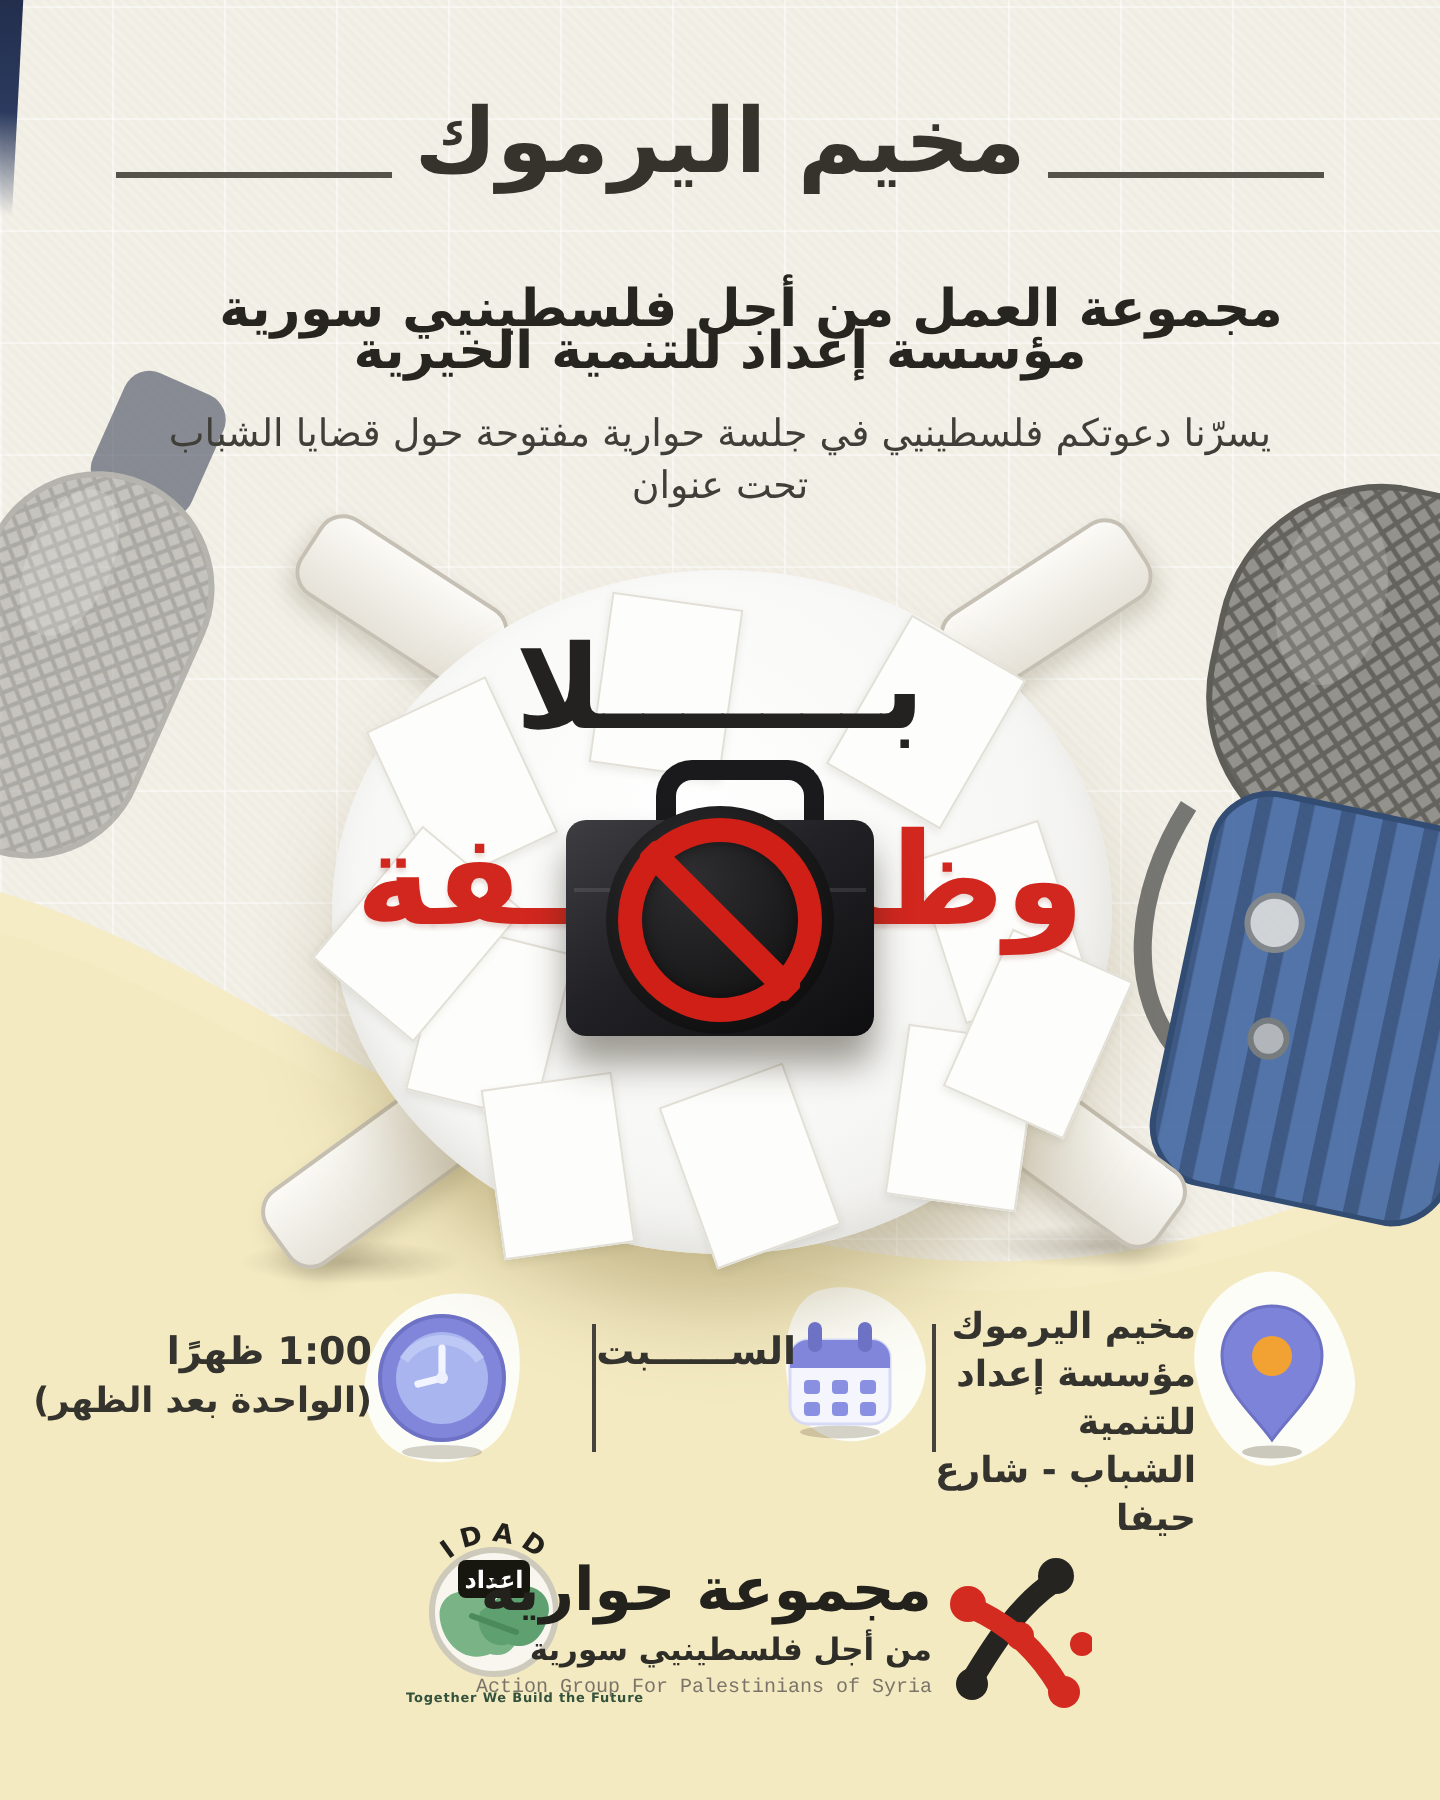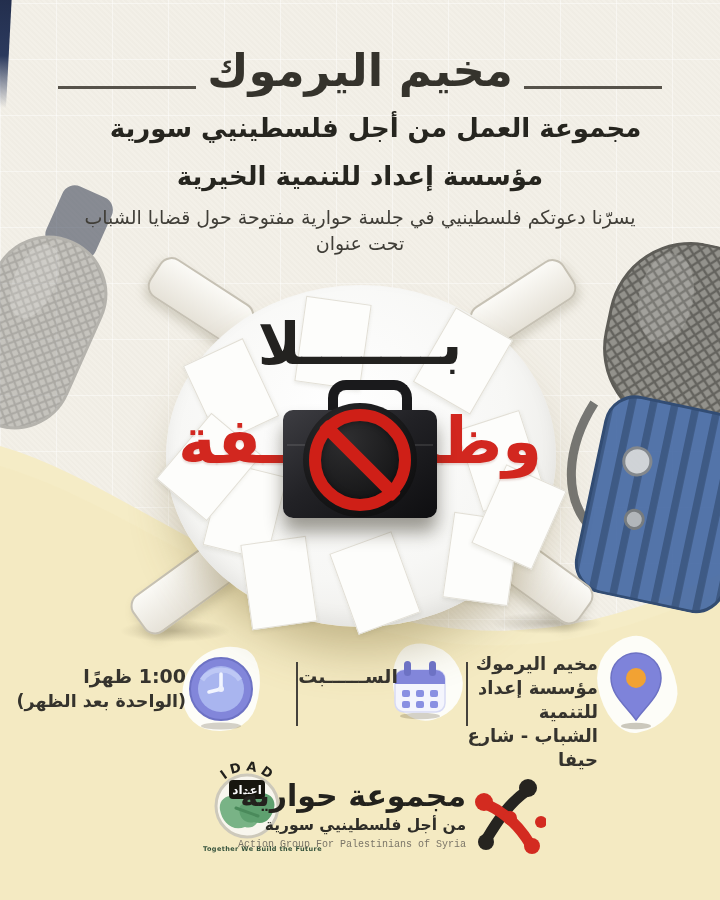--- a/index.html
+++ b/index.html
@@ -111,21 +111,21 @@
     <ellipse cx="52" cy="40" rx="18" ry="30" fill="rgba(255,255,255,.14)"></ellipse>
     <path d="M20,118 C8,150 12,184 36,200" stroke="#6f6f6c" stroke-width="6" fill="none"></path>
     <rect x="30" y="108" width="100" height="132" rx="20" fill="url(#blueStripe)" stroke="#27436d" stroke-width="2"></rect>
     <circle cx="56" cy="150" r="9" fill="#ced2d6" stroke="#7d8288" stroke-width="2"></circle>
     <circle cx="62" cy="188" r="6" fill="#aeb3b8" stroke="#707579" stroke-width="2"></circle>
   </svg>
 
   <div class="abs dash" style="left:58px;width:138px;"></div>
   <div class="abs dash" style="left:524px;width:138px;"></div>
   <div class="abs ctr title ar">مخيم اليرموك</div>
-  <div class="abs ctr org ar" style="top:113px;padding-left:31px;">مجموعة العمل من أجل فلسطينيي سورية</div>
+  <div class="abs ctr org ar" style="top:140px;padding-left:31px;">مجموعة العمل من أجل فلسطينيي سورية</div>
   <div class="abs ctr org ar" style="top:161px;">مؤسسة إعداد للتنمية الخيرية</div>
   <div class="abs ctr invite ar" style="top:206px;">يسرّنا دعوتكم فلسطينيي في جلسة حوارية مفتوحة حول قضايا الشباب</div>
   <div class="abs ctr invite ar" style="top:232px;">تحت عنوان</div>
 
   <div class="abs chair" style="left:146px;top:278px;transform:rotate(33deg);"></div>
   <div class="abs chair" style="left:468px;top:280px;transform:rotate(-33deg);"></div>
   <div class="abs chair" style="left:128px;top:566px;transform:rotate(-36deg);"></div>
   <div class="abs chair" style="left:486px;top:556px;transform:rotate(36deg);"></div>
   <div class="abs chair-shadow" style="left:120px;top:620px;"></div>
   <div class="abs chair-shadow" style="left:492px;top:612px;"></div>

